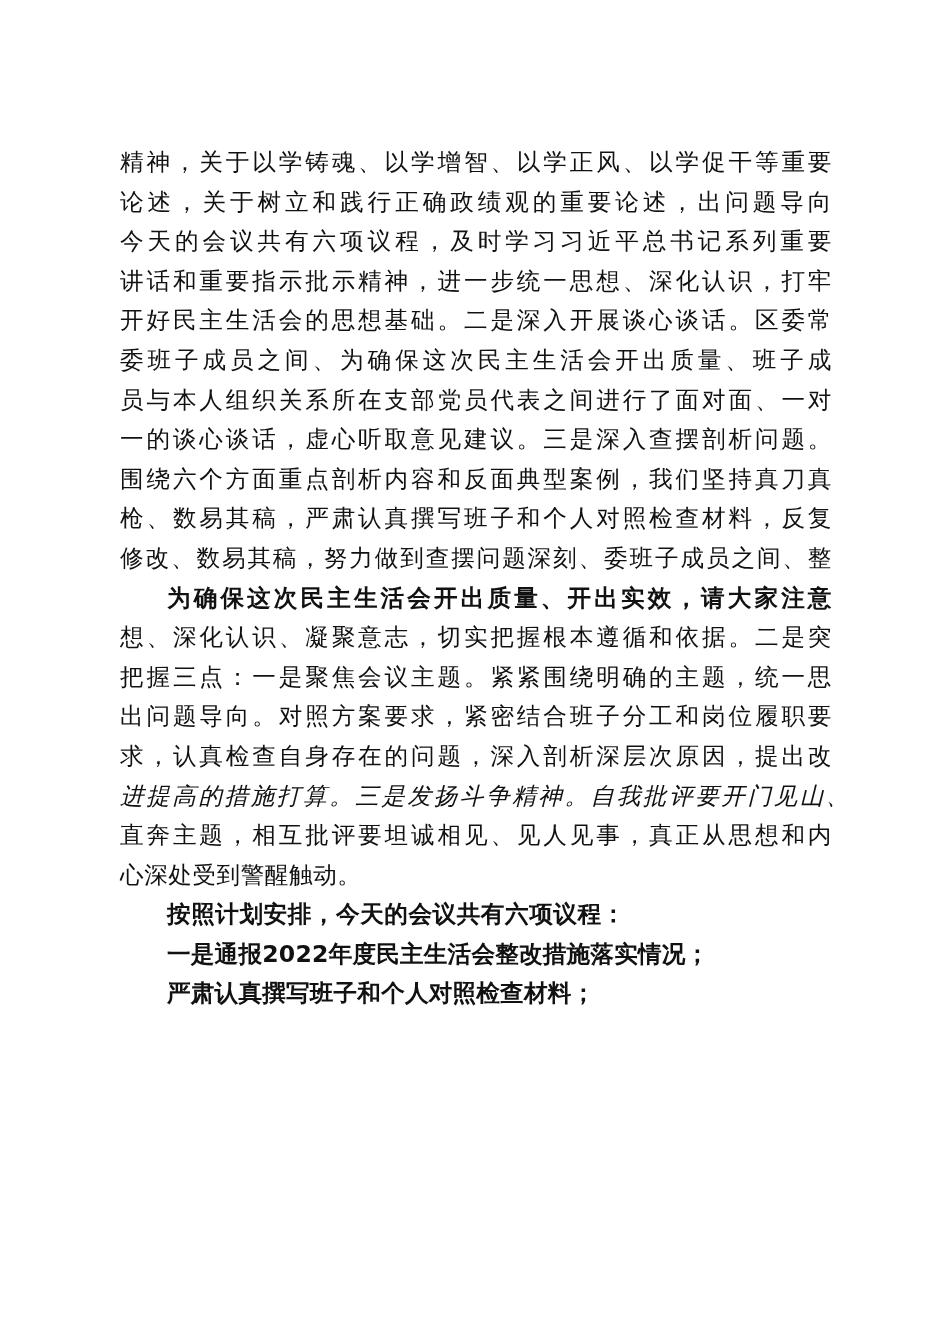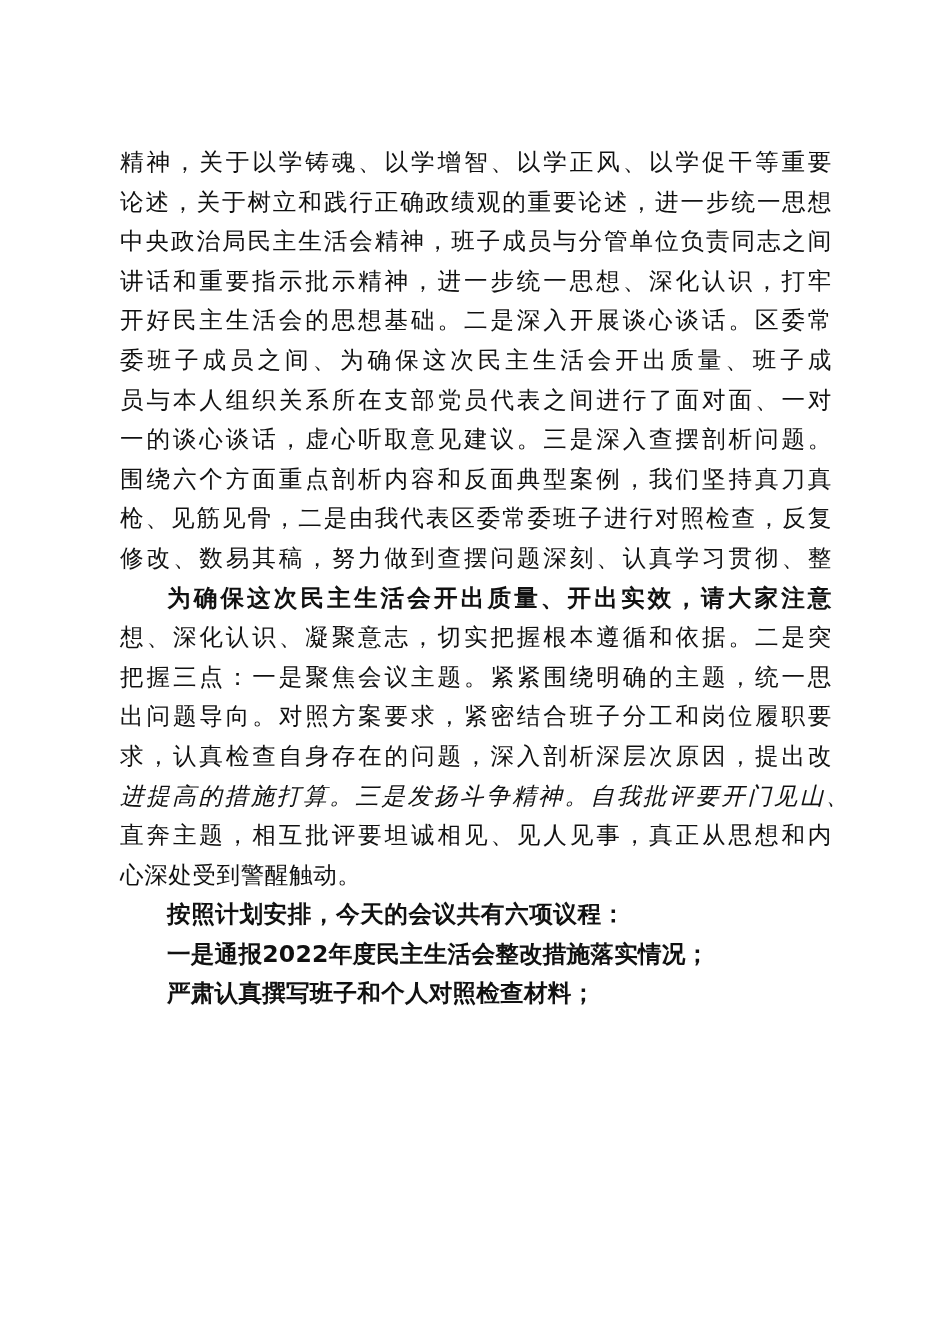--- a/index.html
+++ b/index.html
@@ -56,30 +56,30 @@
   }
 </style>
 </head>
 <body>
 
 <div class="page">
   <div class="text-block">
 
     <div>
       <span class="line">精神，关于以学铸魂、以学增智、以学正风、以学促干等重要</span>
-      <span class="line">论述，关于树立和践行正确政绩观的重要论述，进一步统一思想</span>
-      <span class="line">中央政治局民主生活会精神，班子成员与分管单位负责同志之间</span>
+      <span class="line">论述，关于树立和践行正确政绩观的重要论述，出问题导向</span>
+      <span class="line">今天的会议共有六项议程，及时学习习近平总书记系列重要</span>
       <span class="line">讲话和重要指示批示精神，进一步统一思想、深化认识，打牢</span>
       <span class="line">开好民主生活会的思想基础。二是深入开展谈心谈话。区委常</span>
       <span class="line">委班子成员之间、为确保这次民主生活会开出质量、班子成</span>
       <span class="line">员与本人组织关系所在支部党员代表之间进行了面对面、一对</span>
       <span class="line">一的谈心谈话，虚心听取意见建议。三是深入查摆剖析问题。</span>
       <span class="line">围绕六个方面重点剖析内容和反面典型案例，我们坚持真刀真</span>
-      <span class="line">枪、见筋见骨，二是由我代表区委常委班子进行对照检查，反复</span>
-      <span class="line">修改、数易其稿，努力做到查摆问题深刻、认真学习贯彻、整</span>
+      <span class="line">枪、数易其稿，严肃认真撰写班子和个人对照检查材料，反复</span>
+      <span class="line">修改、数易其稿，努力做到查摆问题深刻、委班子成员之间、整</span>
     </div>
 
     <div>
       <span class="line indent">为确保这次民主生活会开出质量、开出实效，请大家注意</span>
       <span class="line">想、深化认识、凝聚意志，切实把握根本遵循和依据。二是突</span>
       <span class="line">把握三点：一是聚焦会议主题。紧紧围绕明确的主题，统一思</span>
       <span class="line">出问题导向。对照方案要求，紧密结合班子分工和岗位履职要</span>
       <span class="line">求，认真检查自身存在的问题，深入剖析深层次原因，提出改</span>
       <span class="line overflow">进提高的措施打算。三是发扬斗争精神。自我批评要开门见山、</span>
       <span class="line">直奔主题，相互批评要坦诚相见、见人见事，真正从思想和内</span>

